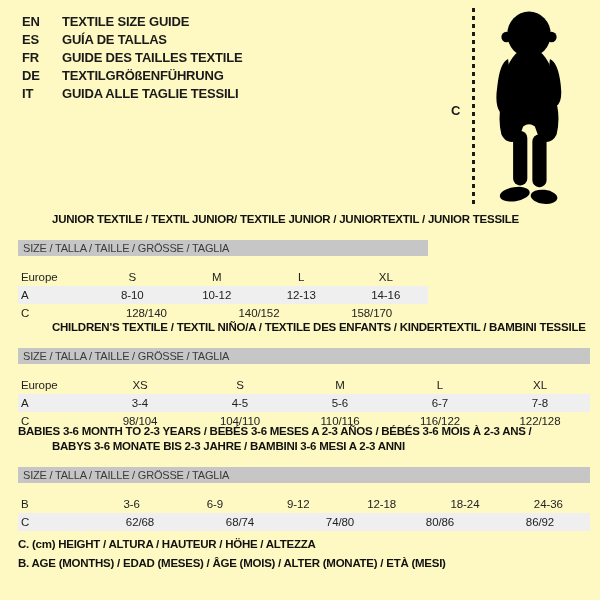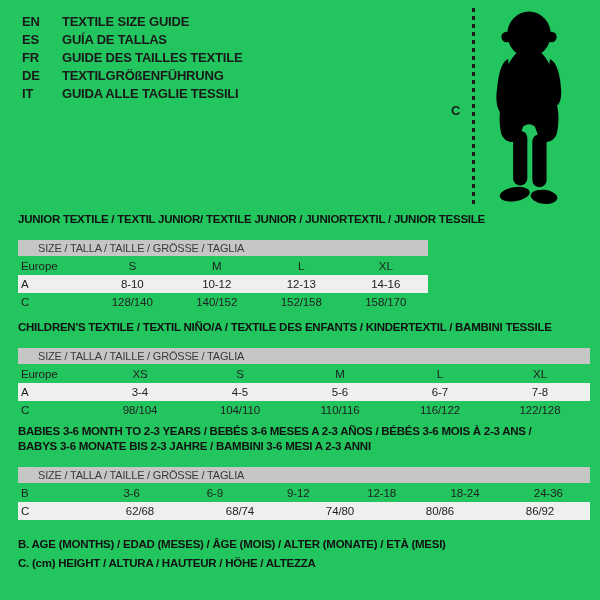--- a/index.html
+++ b/index.html
@@ -2,48 +2,48 @@
 <html style="--bar: #c6c6c6; --stripe: #efefef; --ink: #1a1a1a;"><head>
 <meta charset="utf-8">
 <style>
   :root{
     --bar:#c6c6c6;
     --stripe:#efefef;
     --ink:#1a1a1a;
   }
   html,body{margin:0;padding:0;background:#fff;}
   .canvas{
-    position:relative;width:600px;height:600px;background:#22c55e;overflow:hidden;
+    position:relative;width:600px;height:600px;background:#fef9c3;overflow:hidden;
     font-family:"Liberation Sans",sans-serif;color:var(--ink);
   }
   
   .lang-block{position:absolute;left:22px;top:13px;font-weight:bold;font-size:13px;line-height:18px;letter-spacing:-0.2px;}
   .lang-row{display:flex;}
   .lang-code{width:40px;}
   
   .c-label{position:absolute;left:451px;top:103px;font-weight:bold;font-size:13px;}
   .dash-line{
     position:absolute;left:472px;top:8px;width:3px;height:198px;
     background:repeating-linear-gradient(to bottom, var(--ink) 0 4px, transparent 4px 8px);
   }
   .toddler{position:absolute;left:483px;top:8px;width:92px;height:202px;}
   
   .section{position:absolute;left:18px;}
   .sec1{top:212px;}
   .sec2{top:320px;}
   .sec3{top:424px;}
   .sec-title{font-size:11.5px;font-weight:bold;line-height:15px;letter-spacing:-0.25px;white-space:nowrap;color:#111;}
-  .sec-title-gap{margin-bottom:13px;}
+  .sec-title-gap{margin-bottom:13px;margin-left:34px;}
   .w-junior{width:410px;}
   .w-full{width:572px;}
   .size-bar{
     height:16px;line-height:16px;background:var(--bar);color:#3a3a3a;
-    font-size:11px;padding-left:20px;box-sizing:border-box;letter-spacing:-0.2px;
+    font-size:11px;padding-left:5px;box-sizing:border-box;letter-spacing:-0.2px;
   }
-  .tbl{margin-top:1px;}
+  .tbl{margin-top:12px;}
   .trow{display:flex;height:18px;line-height:18px;font-size:11.5px;letter-spacing:-0.1px;color:#222;}
   .trow:nth-child(even){background:var(--stripe);}
   .tlabel{width:72px;padding-left:3px;box-sizing:border-box;}
   .tcell{flex:1;text-align:center;}
   
   .footnotes{position:absolute;left:18px;top:535px;font-size:11.5px;font-weight:bold;line-height:19px;letter-spacing:-0.25px;color:#111;}
 </style>
 </head>
 <body>
 
@@ -103,21 +103,20 @@
           <span class="tlabel">A</span>
           <span class="tcell">8-10</span>
           <span class="tcell">10-12</span>
           <span class="tcell">12-13</span>
           <span class="tcell">14-16</span>
         </div>
         <div class="trow">
           <span class="tlabel">C</span>
           <span class="tcell">128/140</span>
           <span class="tcell">140/152</span>
-          <span class="tcell">152/158</span>
           <span class="tcell">158/170</span>
         </div>
       </div>
   </div>
 
   <div class="section sec2">
     <div class="sec-title sec-title-gap">CHILDREN'S TEXTILE / TEXTIL NIÑO/A / TEXTILE DES ENFANTS / KINDERTEXTIL / BAMBINI TESSILE</div>
     <div class="size-bar w-full">SIZE / TALLA / TAILLE / GRÖSSE / TAGLIA</div>
     <div class="tbl w-full">
         <div class="trow">
@@ -166,17 +165,17 @@
           <span class="tcell">62/68</span>
           <span class="tcell">68/74</span>
           <span class="tcell">74/80</span>
           <span class="tcell">80/86</span>
           <span class="tcell">86/92</span>
         </div>
       </div>
   </div>
 
   <div class="footnotes">
+    <div>C. (cm) HEIGHT / ALTURA / HAUTEUR / HÖHE / ALTEZZA</div>
     <div>B. AGE (MONTHS) / EDAD (MESES) / ÂGE (MOIS) / ALTER (MONATE) / ETÀ (MESI)</div>
-    <div>C. (cm) HEIGHT / ALTURA / HAUTEUR / HÖHE / ALTEZZA</div>
   </div>
 
 </div>
 
 </body></html>

